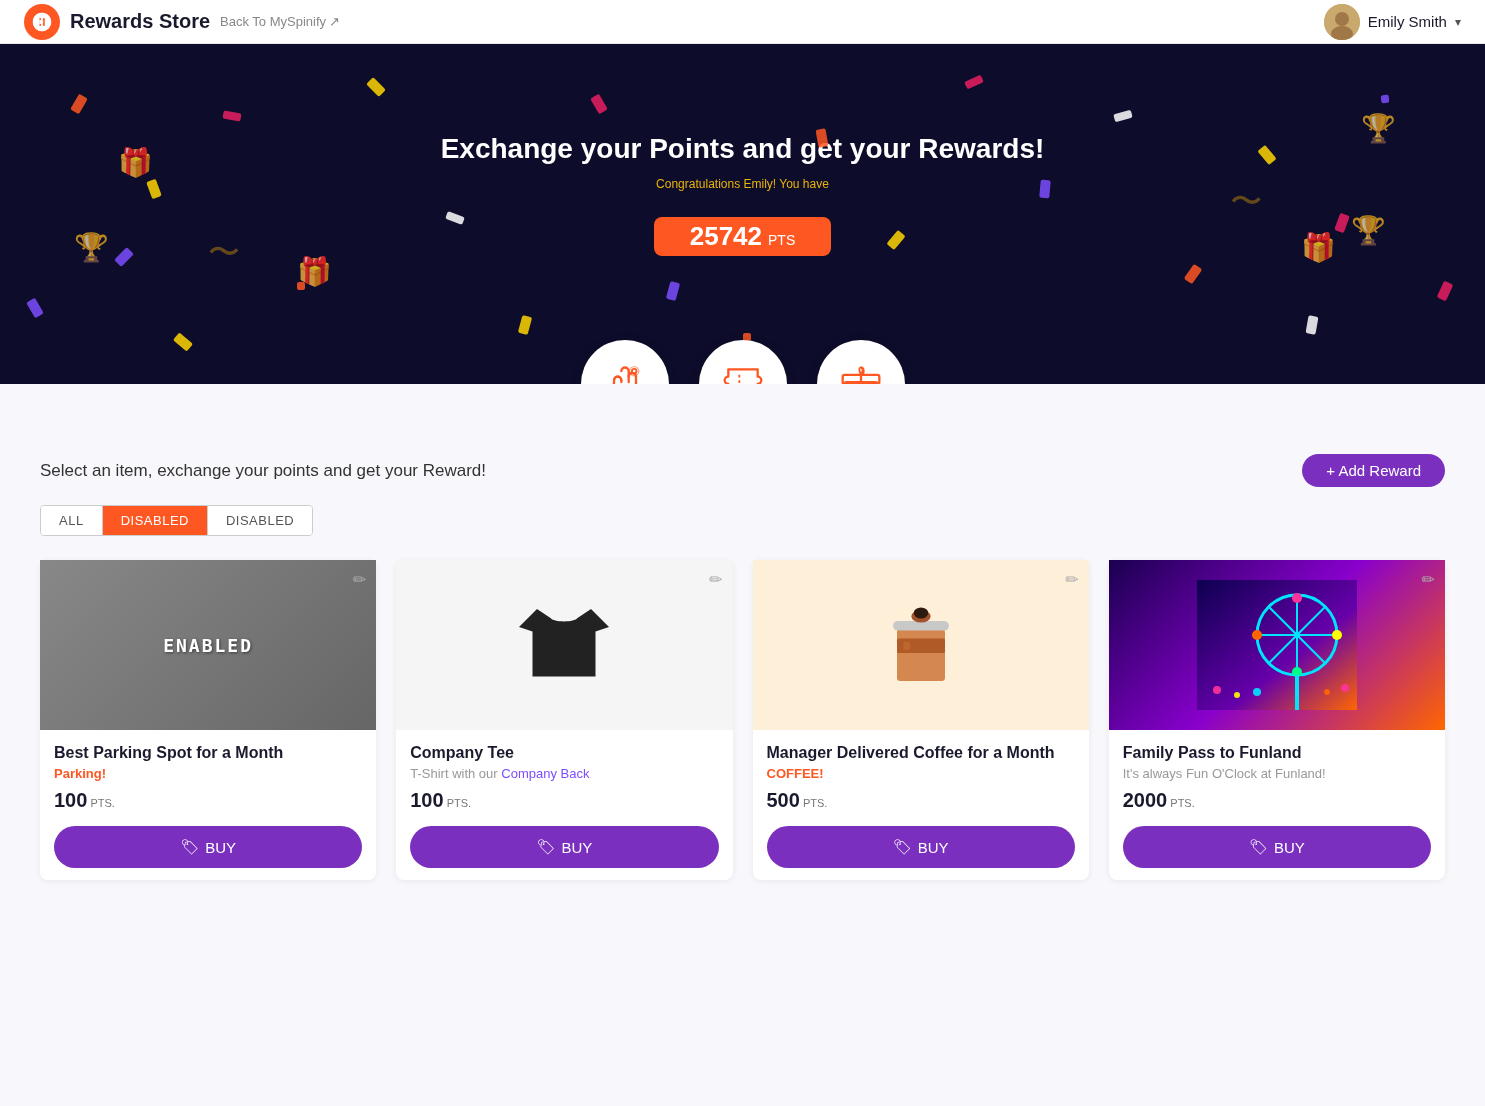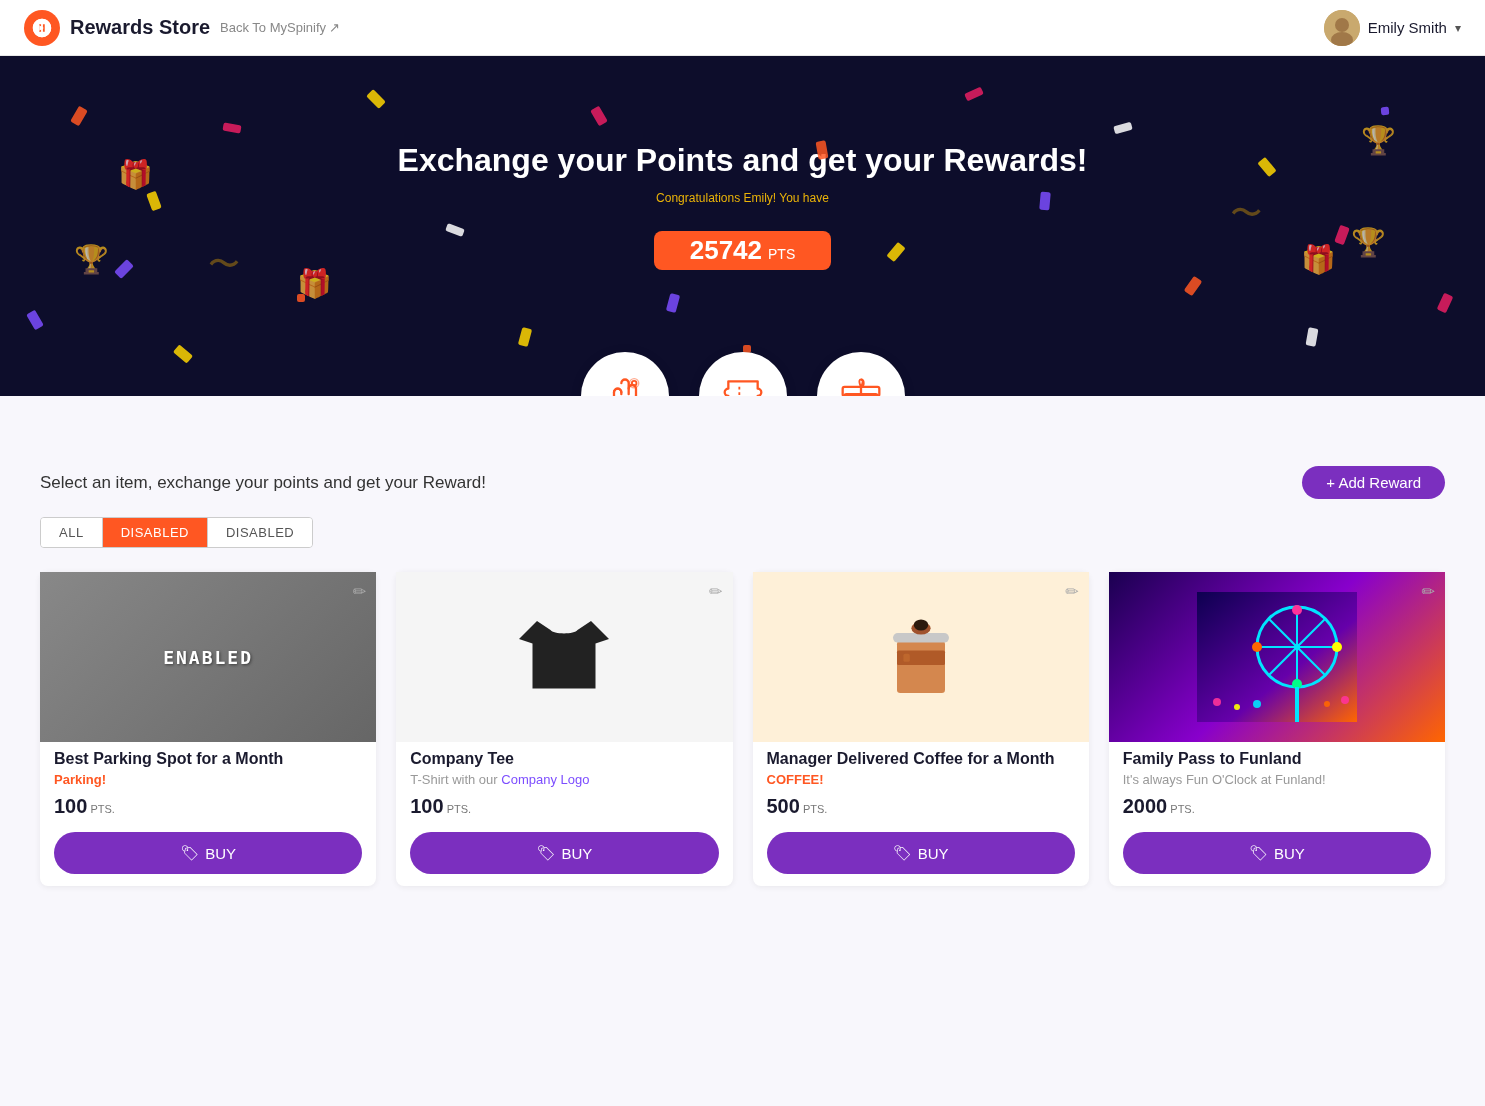--- a/index.html
+++ b/index.html
@@ -1,21 +1,21 @@
 <!DOCTYPE html>
 <html><head>
   <meta charset="utf-8">
   <style>
     * { box-sizing: border-box; margin: 0; padding: 0; }
     body { font-family: 'Segoe UI', Arial, sans-serif; background: #f8f7fc; min-width: 1485px; }
 
     
     .header {
       display: flex; align-items: center; justify-content: space-between;
-      background: #fff; padding: 0 24px; height: 56px;
+      background: #fff; padding: 0 24px; height: 44px;
       border-bottom: 1px solid #e8e8e8; position: relative; z-index: 10;
     }
     .header-left { display: flex; align-items: center; gap: 10px; }
     .logo-icon {
       width: 36px; height: 36px; background: #ff5722; border-radius: 50%;
       display: flex; align-items: center; justify-content: center; flex-shrink: 0;
     }
     .logo-icon svg { width: 22px; height: 22px; fill: #fff; }
     .header-title { font-size: 20px; font-weight: 700; color: #1a1a2e; }
     .back-link { font-size: 13px; color: #888; display: flex; align-items: center; gap: 3px; cursor: pointer; }
@@ -29,21 +29,21 @@
     .chevron-icon { font-size: 12px; color: #555; }
 
     
     .hero {
       background: #0d0d2b;
       position: relative; overflow: hidden;
       min-height: 340px;
       display: flex; flex-direction: column; align-items: center; justify-content: center;
       padding: 40px 20px 80px;
     }
-    .hero-title { color: #fff; font-size: 32px; font-weight: 700; text-align: center; margin-bottom: 12px; }
+    .hero-title { color: #fff; font-size: 28px; font-weight: 700; text-align: center; margin-bottom: 12px; }
     .hero-subtitle { color: #eab308; font-size: 12px; text-align: center; margin-bottom: 26px; }
     .points-badge {
       background: #ff5722; color: #fff; font-size: 26px; font-weight: 700;
       padding: 4px 36px; border-radius: 8px; display: inline-flex; align-items: baseline; gap: 6px;
     }
     .points-badge .pts { font-size: 14px; font-weight: 400; }
 
     
     .confetti-container { position: absolute; top: 0; left: 0; width: 100%; height: 100%; pointer-events: none; }
     .confetto {
@@ -119,21 +119,21 @@
       background: #fef0d8;
       display: flex; align-items: center; justify-content: center;
       width: 100%; height: 100%;
     }
     .img-funland {
       background: linear-gradient(135deg, #1a0050 0%, #8800cc 50%, #ff6600 100%);
       display: flex; align-items: center; justify-content: center;
       width: 100%; height: 100%;
     }
 
-    .card-body { padding: 8px 14px 12px; flex: 1; display: flex; flex-direction: column; }
+    .card-body { padding: 14px 14px 12px; flex: 1; display: flex; flex-direction: column; }
     .card-name { font-size: 16px; font-weight: 700; color: #1a1a2e; margin-bottom: 4px; }
     .card-category { font-size: 13px; color: #ff5722; margin-bottom: 8px; font-weight: bold; }
     .card-desc { font-size: 13px; color: #999; margin-bottom: 8px; }
     .card-points { font-size: 20px; font-weight: 700; color: #1a1a2e; margin-bottom: 14px; }
     .card-points .pts-label { font-size: 11px; font-weight: 400; color: #777; }
 
     .buy-btn {
       background: #7b2fbf; color: #fff; border: none; border-radius: 24px;
       padding: 12px; font-size: 15px; cursor: pointer; width: 100%;
       display: flex; align-items: center; justify-content: center; gap: 6px;
@@ -311,21 +311,21 @@
       <span class="card-edit-icon">✏</span>
       <div class="card-image">
         <div class="img-tshirt">
           <svg viewBox="0 0 120 100" width="110" height="90">
             <path d="M30 10 L10 30 L25 35 L25 85 L95 85 L95 35 L110 30 L90 10 L75 20 C72 25 48 25 45 20 Z" fill="#222"></path>
           </svg>
         </div>
       </div>
       <div class="card-body">
         <div class="card-name">Company Tee</div>
-        <div class="card-desc">T-Shirt with our <span style="color:#7c4dff;">Company Logo</span></div>
+        <div class="card-desc">T-Shirt with our <span style="color:#7c4dff;">Company Back</span></div>
         <div class="card-points">
           100<span class="pts-label"> PTS.</span>
         </div>
         <button class="buy-btn">
           <span>🏷</span> BUY
         </button>
       </div>
     </div>
 
     <div class="product-card">

